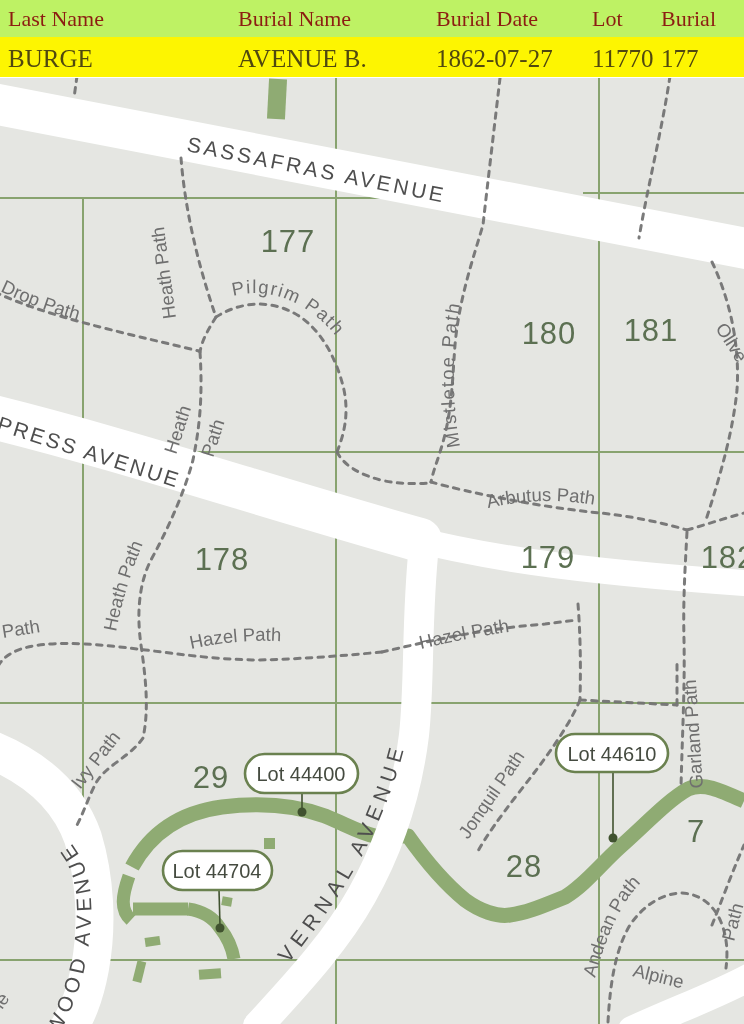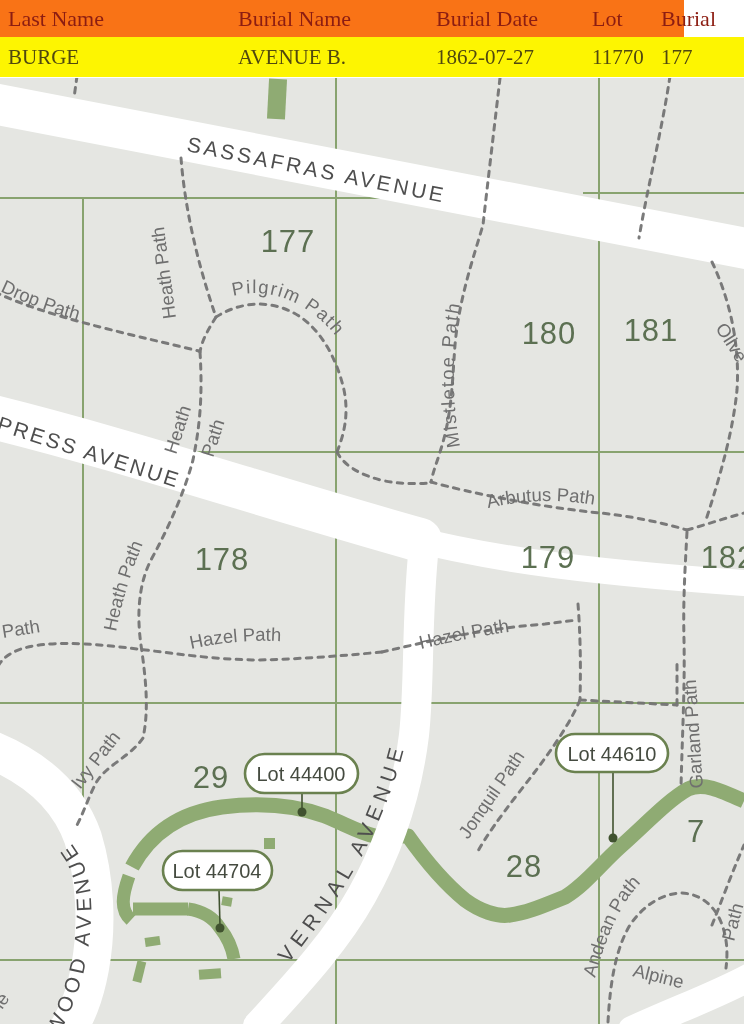--- a/index.html
+++ b/index.html
@@ -2,24 +2,24 @@
 <html><head>
 <meta charset="utf-8">
 <style>
   html,body{margin:0;padding:0;background:#fff;}
   .screen{position:relative;width:744px;height:1024px;overflow:hidden;background:#fff;
           font-family:"Liberation Sans",sans-serif;}
   .map-svg{position:absolute;left:0;top:0;width:744px;height:1024px;}
   
   .grave-table{position:absolute;left:0;top:0;width:744px;height:78px;background:#fff;
                font-family:"Liberation Serif",serif;}
-  .thead{position:absolute;left:0;top:0;width:684px;height:37px;background:#f97316;}
+  .thead{position:absolute;left:0;top:0;width:744px;height:37px;background:#bef264;}
   .trow{position:absolute;left:0;top:37px;width:744px;height:40px;background:#fdf501;}
   .hcell{position:absolute;top:6px;font-size:22px;color:#8c1d12;white-space:nowrap;}
-  .rcell{position:absolute;top:8px;font-size:21px;color:#50480f;white-space:nowrap;}
+  .rcell{position:absolute;top:8px;font-size:25px;color:#50480f;white-space:nowrap;}
   .c1{left:8px}.c2{left:238px}.c3{left:436px}.c4{left:592px}.c5{left:661px}
   
   .grid{stroke:#7f9c63;stroke-width:2;opacity:.9;}
   .road{stroke:#ffffff;fill:none;stroke-linecap:round;stroke-linejoin:round;}
   .dash{stroke:#747474;stroke-width:3;fill:none;stroke-dasharray:5.5 6.2;stroke-linecap:round;opacity:.95;}
   .band{stroke:#8fab73;fill:none;stroke-linecap:butt;stroke-linejoin:round;}
   .bit{fill:#8fab73;}
   .sec{fill:#5c7052;font-size:31px;letter-spacing:1px;text-anchor:middle;}
   .plabel{fill:#6f6f6f;font-size:18.5px;font-weight:500;}
   .ave{fill:#4e4e4e;font-size:21px;font-weight:500;}

